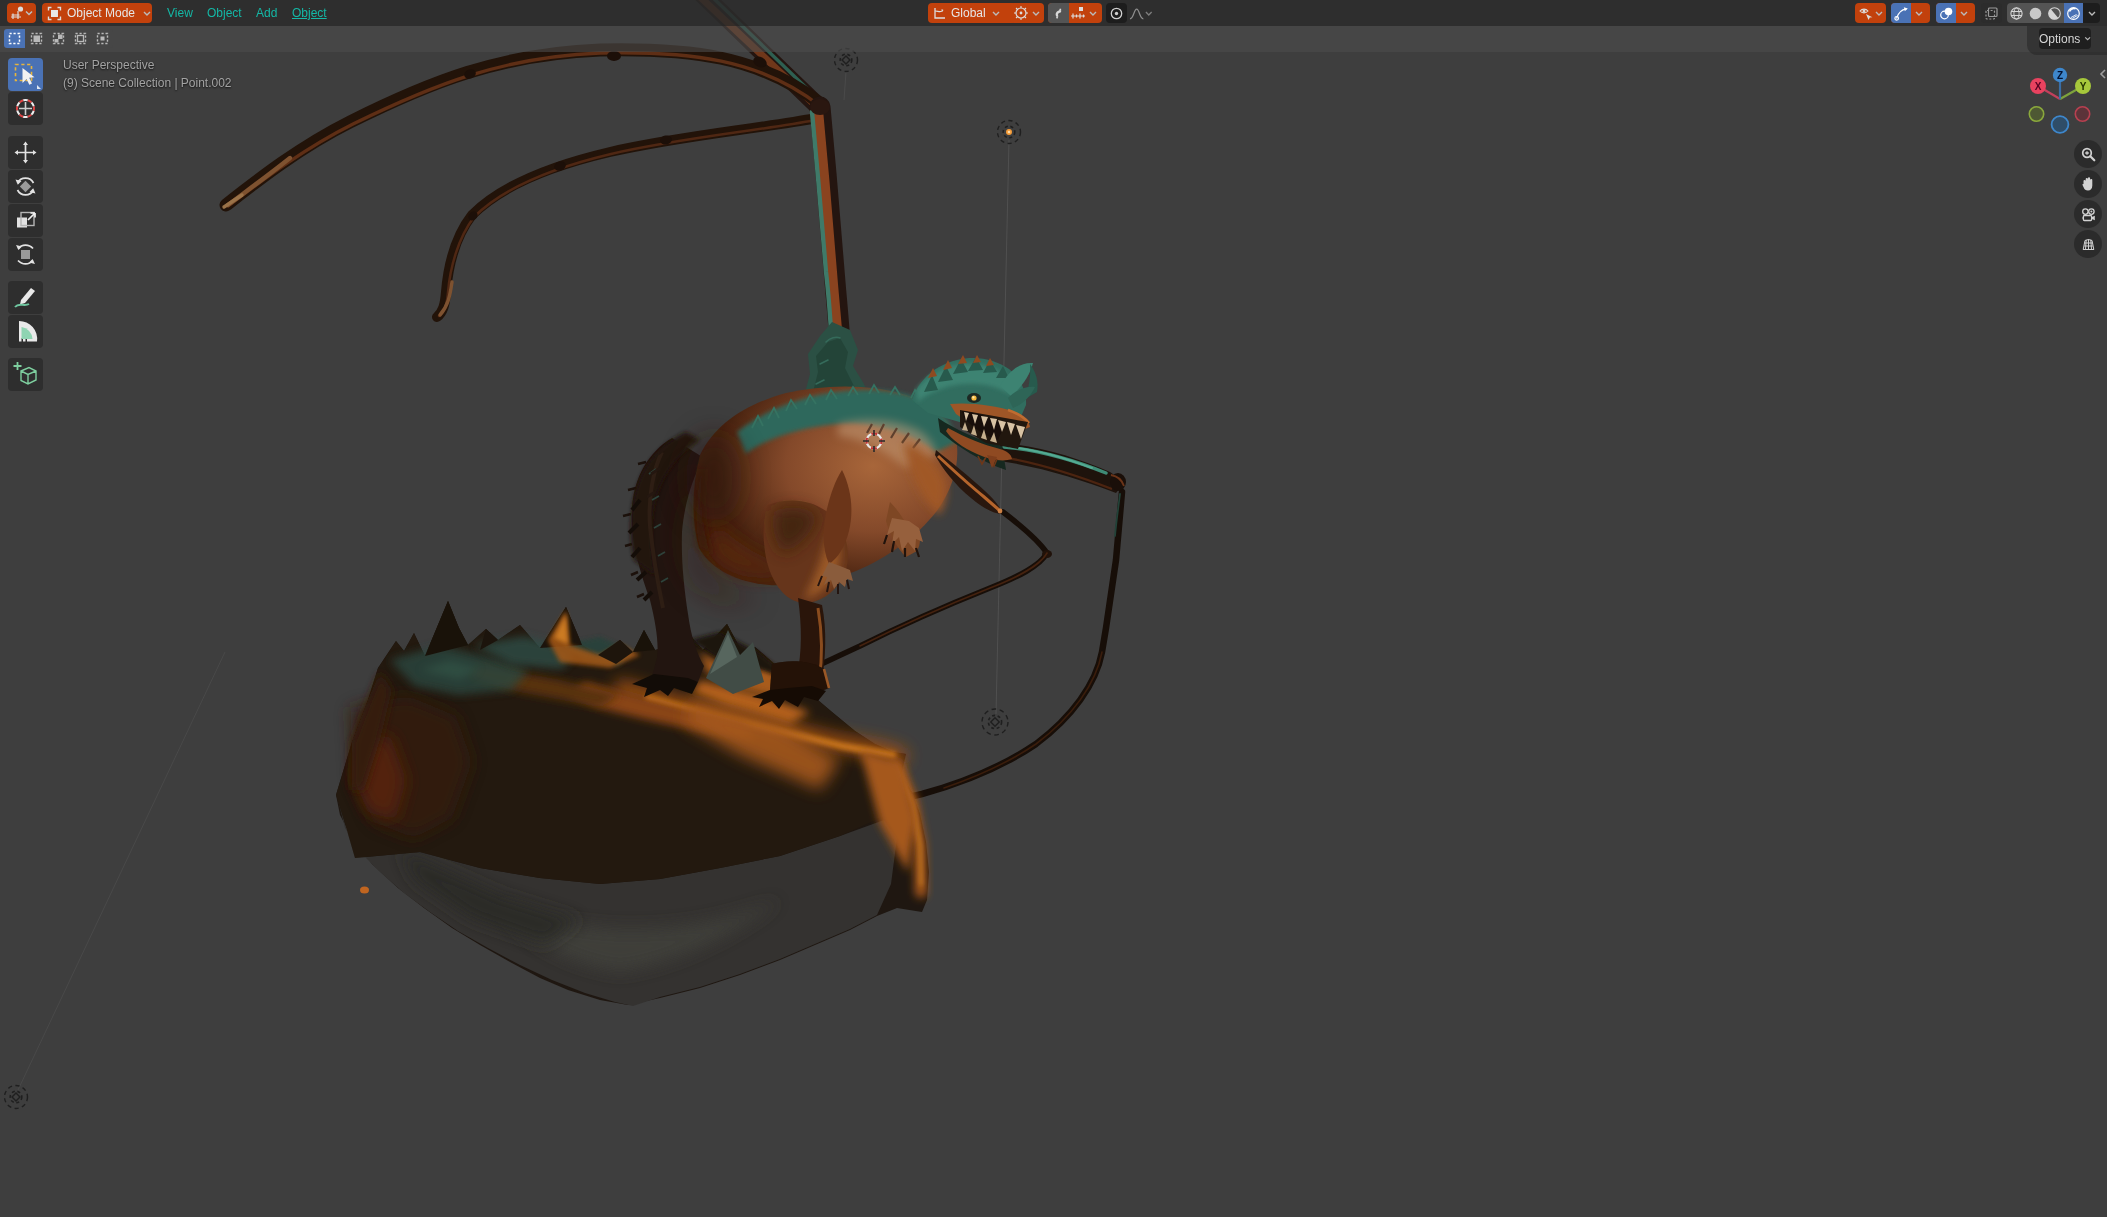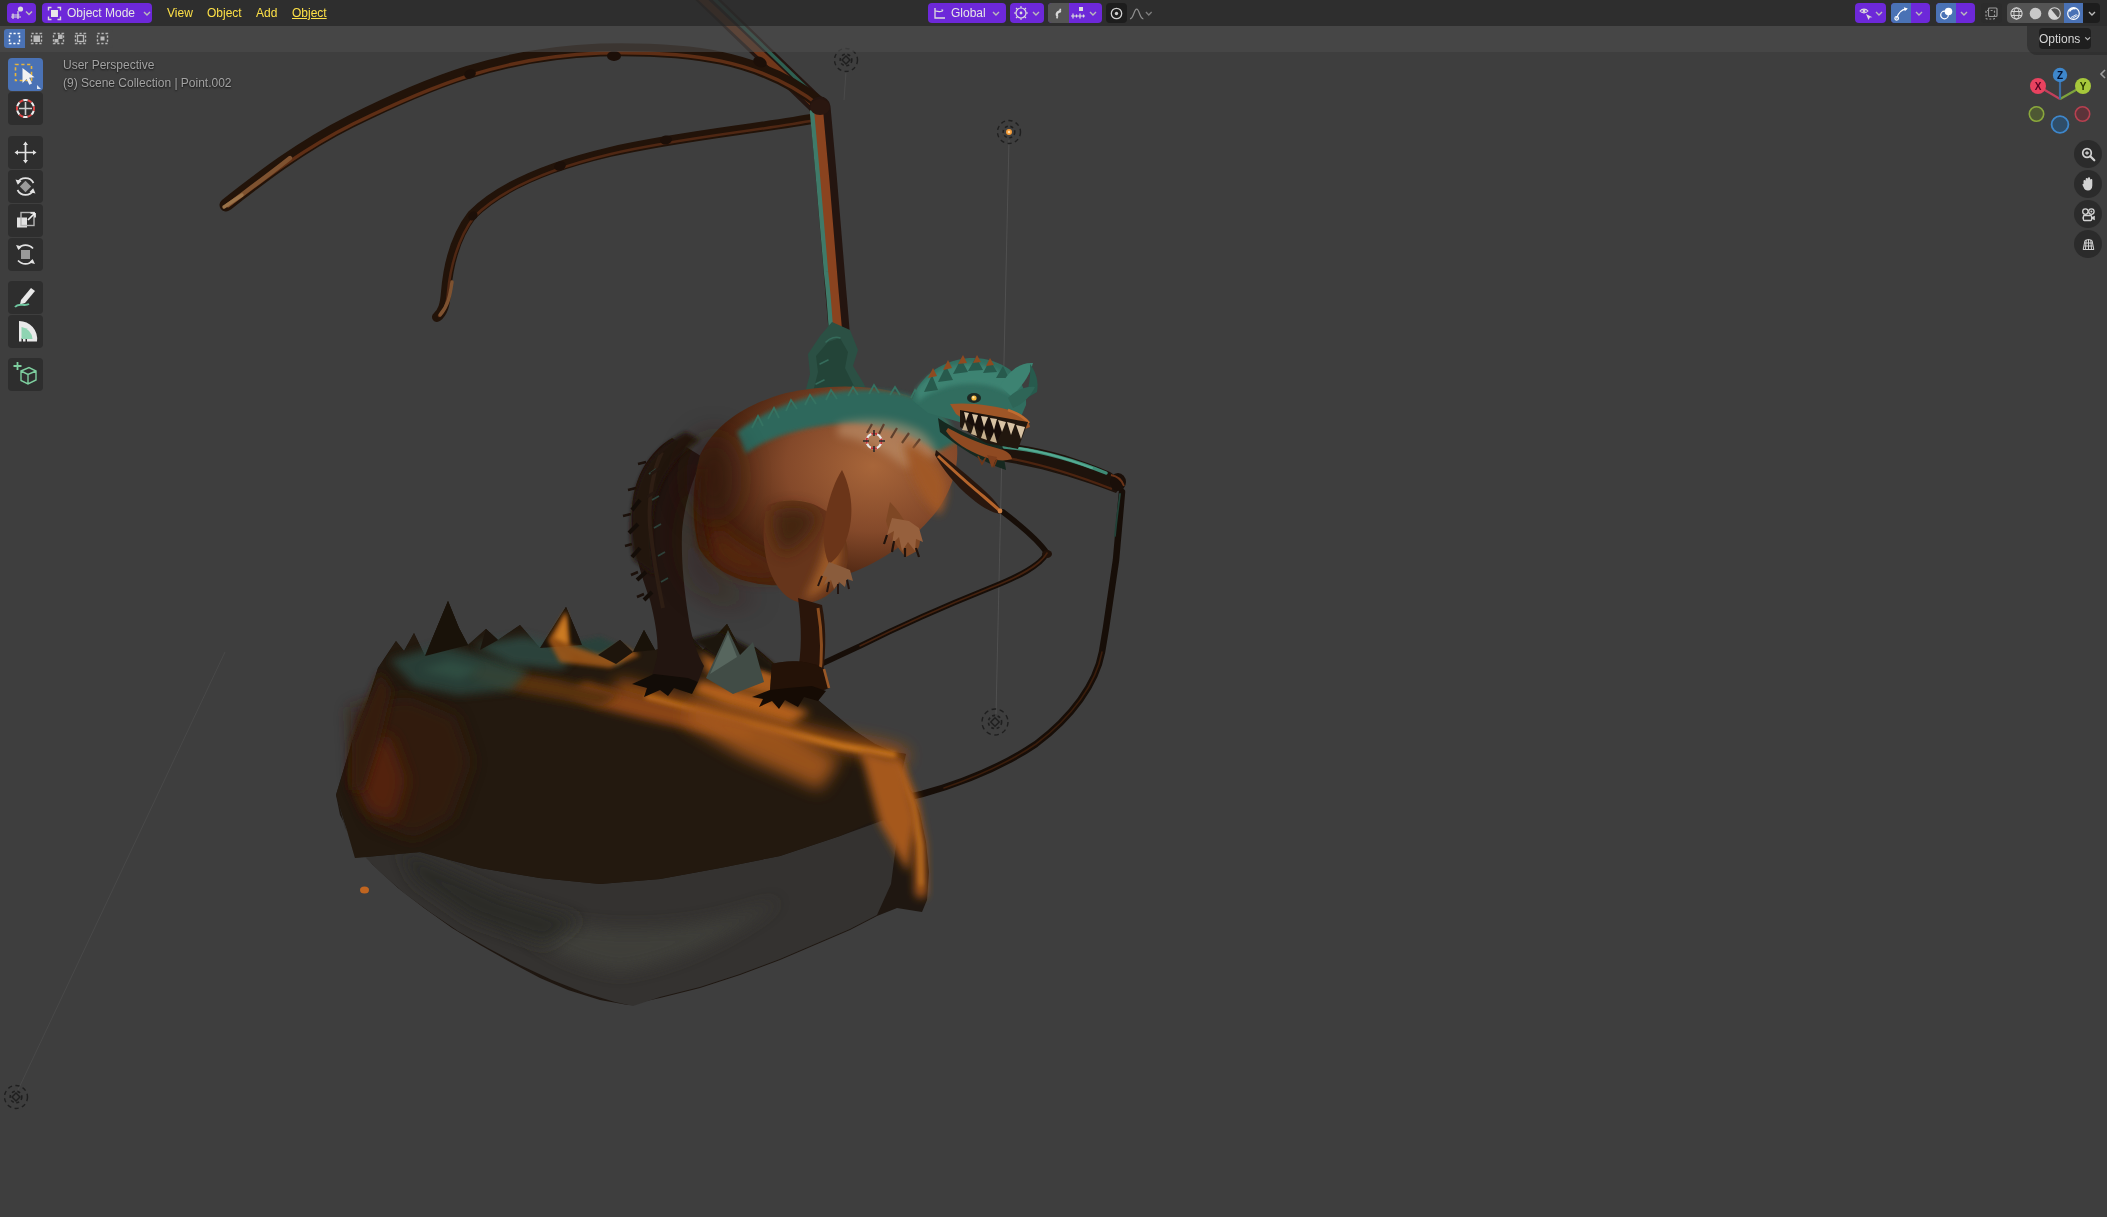--- a/index.html
+++ b/index.html
@@ -1,22 +1,22 @@
 <!DOCTYPE html>
 <html><head><meta charset="utf-8">
 <style>
 html,body{margin:0;padding:0;background:#3e3e3e;width:2107px;height:1217px;overflow:hidden;}
 *{box-sizing:border-box;}
 #app{position:relative;width:2107px;height:1217px;font-family:"Liberation Sans",sans-serif;-webkit-font-smoothing:antialiased;}
 #scene{position:absolute;left:0;top:0;}
 #row1{position:absolute;left:0;top:0;width:2107px;height:26px;background:rgba(44,44,44,0.85);display:flex;align-items:center;}
 #row2{position:absolute;left:0;top:26px;width:2107px;height:26px;background:rgba(76,76,76,0.6);}
 #row2corner{position:absolute;left:2027px;top:26px;width:80px;height:29px;background:rgba(40,40,40,0.6);border-bottom-left-radius:10px;}
-.wdg{background:#6d28d9;border-radius:4px;height:20px;display:flex;align-items:center;color:#e6e6e6;font-size:12px;position:absolute;top:3px;white-space:nowrap;}
-.menu{color:#fde047;font-size:12px;position:absolute;top:6px;text-align:center;}
+.wdg{background:#c2410c;border-radius:4px;height:20px;display:flex;align-items:center;color:#e6e6e6;font-size:12px;position:absolute;top:3px;white-space:nowrap;}
+.menu{color:#14b8a6;font-size:12px;position:absolute;top:6px;text-align:center;}
 .vptext{position:absolute;left:63px;color:#a3a3a3;font-size:12px;text-shadow:0 1px 2px rgba(0,0,0,0.8);}
 .toolbtn{position:absolute;left:8px;width:35px;height:33px;background:#2e2e2e;border-radius:4px;}
 .toolbtn.active{background:#4a72b5;}
 .circbtn{position:absolute;width:28px;height:28px;border-radius:50%;background:rgba(40,40,40,0.85);display:flex;align-items:center;justify-content:center;}
 #options{position:absolute;left:2039px;top:28px;width:52px;height:21px;background:#1f1f1f;border-radius:4px;color:#d5d5d5;font-size:12px;display:flex;align-items:center;justify-content:center;}
 </style></head>
 <body>
 <div id="app">
 
 <svg id="scene" width="2107" height="1217" viewBox="0 0 2107 1217">
@@ -269,21 +269,21 @@
     <span>Object Mode</span>
     <svg width="10" height="9" viewBox="0 0 10 9" style="margin-left:7px;">
           <path d="M2 3 L5 6 L8 3" stroke="#bbb" stroke-width="1.4" fill="none"></path>
         </svg>
   </div>
   <div class="menu" style="left:167px;">View</div>
   <div class="menu" style="left:207px;">Object</div>
   <div class="menu" style="left:256px;">Add</div>
   <div class="menu" style="left:292px;text-decoration:underline;">Object</div>
 
-  <div class="wdg" style="left:928px;width:78px;padding-left:4px;">
+  <div class="wdg" style="left:928px;width:88px;padding-left:4px;">
     <svg width="15" height="15" viewBox="0 0 15 15" style="margin-right:4px;">
       <path d="M3 2 L3 12 L13 12" stroke="#ddd" stroke-width="1.3" fill="none"></path>
       <path d="M3 5 C6 5 9 7 10.5 4.5" stroke="#ddd" stroke-width="1.2" fill="none"></path>
       <path d="M9.5 3 L11.5 4 L10 6Z" fill="#ddd"></path>
     </svg>
     <span>Global</span>
     <svg width="10" height="9" viewBox="0 0 10 9" style="margin-left:5px;">
           <path d="M2 3 L5 6 L8 3" stroke="#bbb" stroke-width="1.4" fill="none"></path>
         </svg>
   </div>

